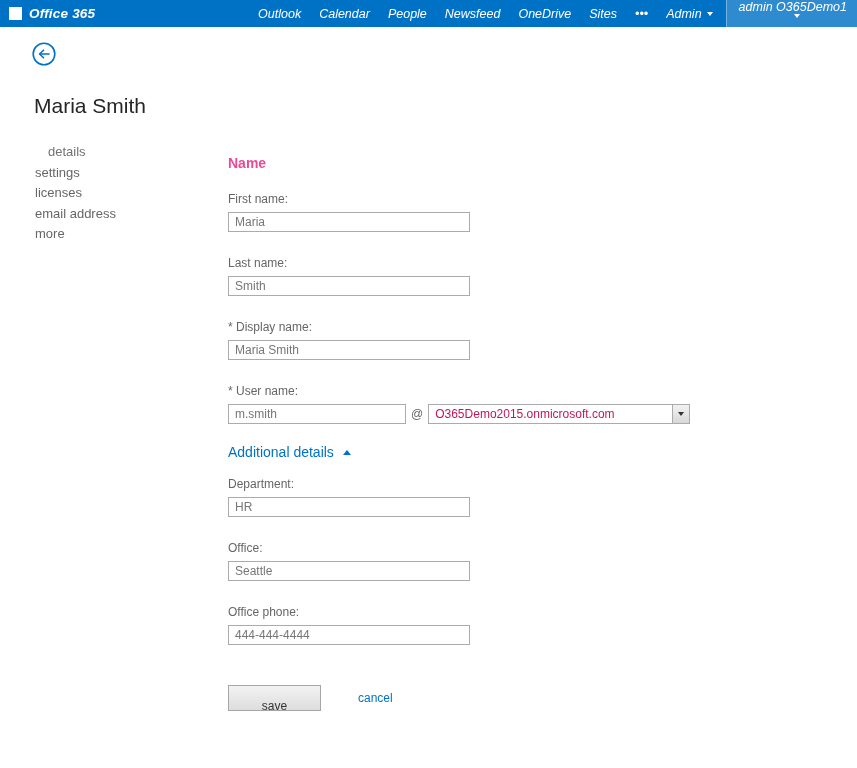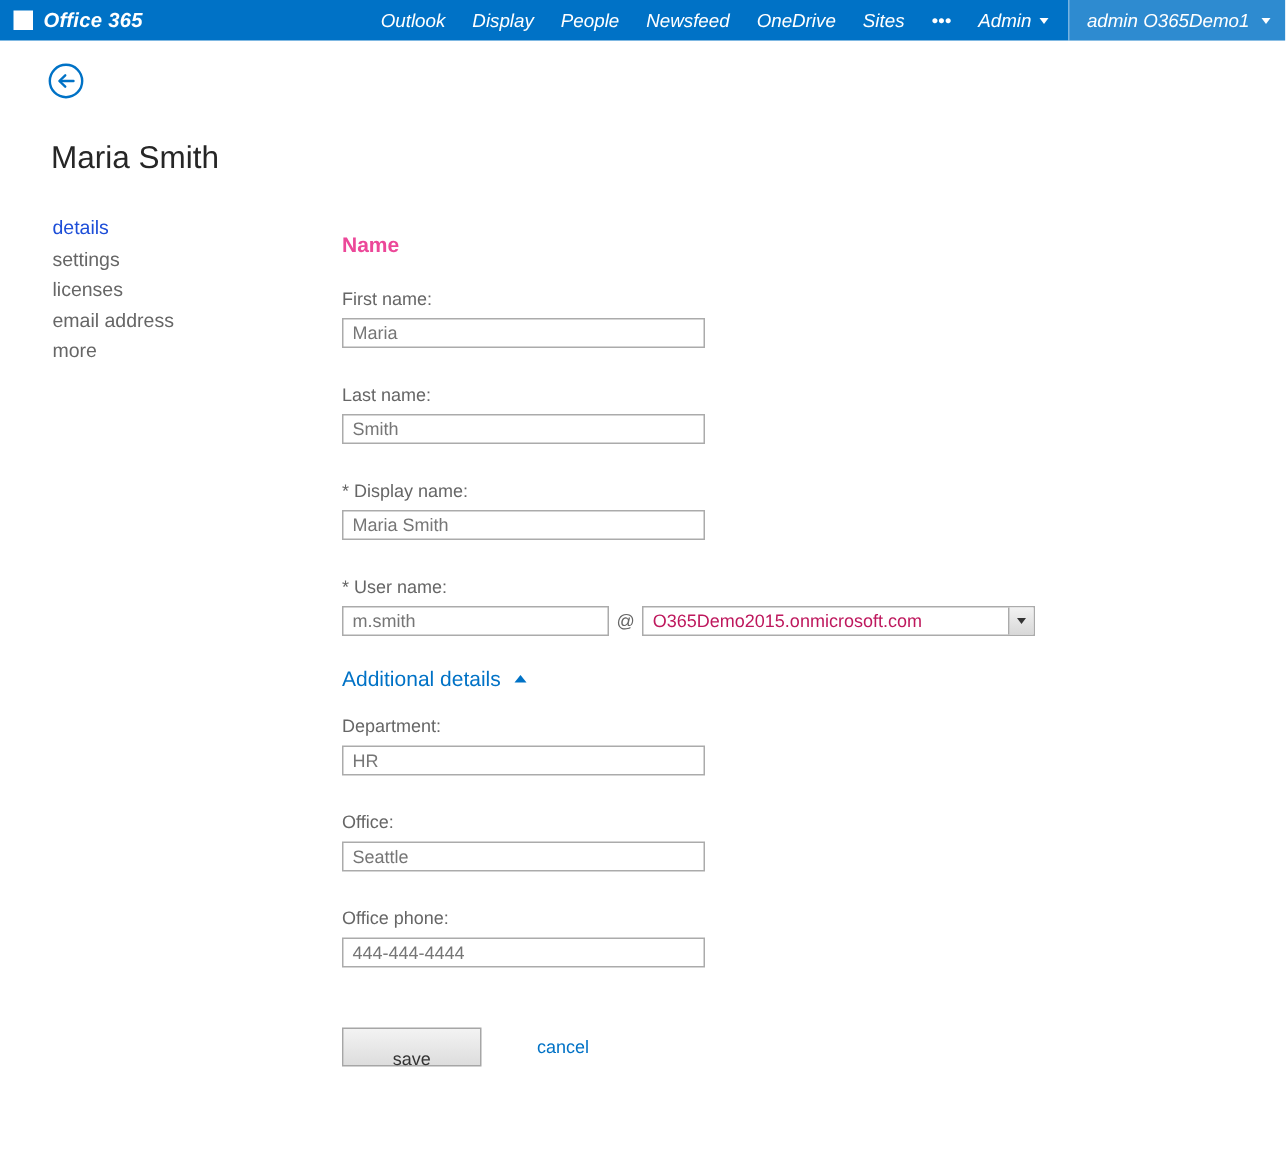--- a/index.html
+++ b/index.html
@@ -67,20 +67,21 @@
   .account-box {
     display:flex;
     align-items:center;
     padding:0 10px 0 12px;
     margin-left:4px;
     background:rgba(255,255,255,0.18);
     border-left:1px solid rgba(255,255,255,0.35);
     cursor:pointer;
     white-space:nowrap;
     min-width:126px;
+    flex-direction:column;
   }
   .account-box .caret-down-white { margin-left:8px; }
 
   
   .back-btn {
     position:absolute;
     left:32px; top:42px;
     width:24px; height:24px;
     cursor:pointer;
   }
@@ -100,21 +101,21 @@
     left:35px; top:142px;
     width:160px;
   }
   .side-nav-item {
     font-size:13px;
     line-height:20.5px;
     color:#666666;
     cursor:pointer;
     white-space:nowrap;
   }
-  .side-nav-item.active { color:#1d4ed8; }
+  .side-nav-item.active { color:#737373;margin-left:13px; }
 
   
   .form-area {
     position:absolute;
     left:228px; top:155px;
     width:480px;
   }
   .section-heading {
     font-size:14px;
     color:#ec4899;
@@ -241,21 +242,21 @@
   <div class="suitebar">
     <div class="brand">
       <span class="brand-icon"></span>
       <span class="brand-text">Office 365</span>
     </div>
     <div class="suite-nav">
       <div class="suite-nav-item">
           <span>Outlook</span>
         </div>
       <div class="suite-nav-item">
-          <span>Display</span>
+          <span>Calendar</span>
         </div>
       <div class="suite-nav-item">
           <span>People</span>
         </div>
       <div class="suite-nav-item">
           <span>Newsfeed</span>
         </div>
       <div class="suite-nav-item">
           <span>OneDrive</span>
         </div>

